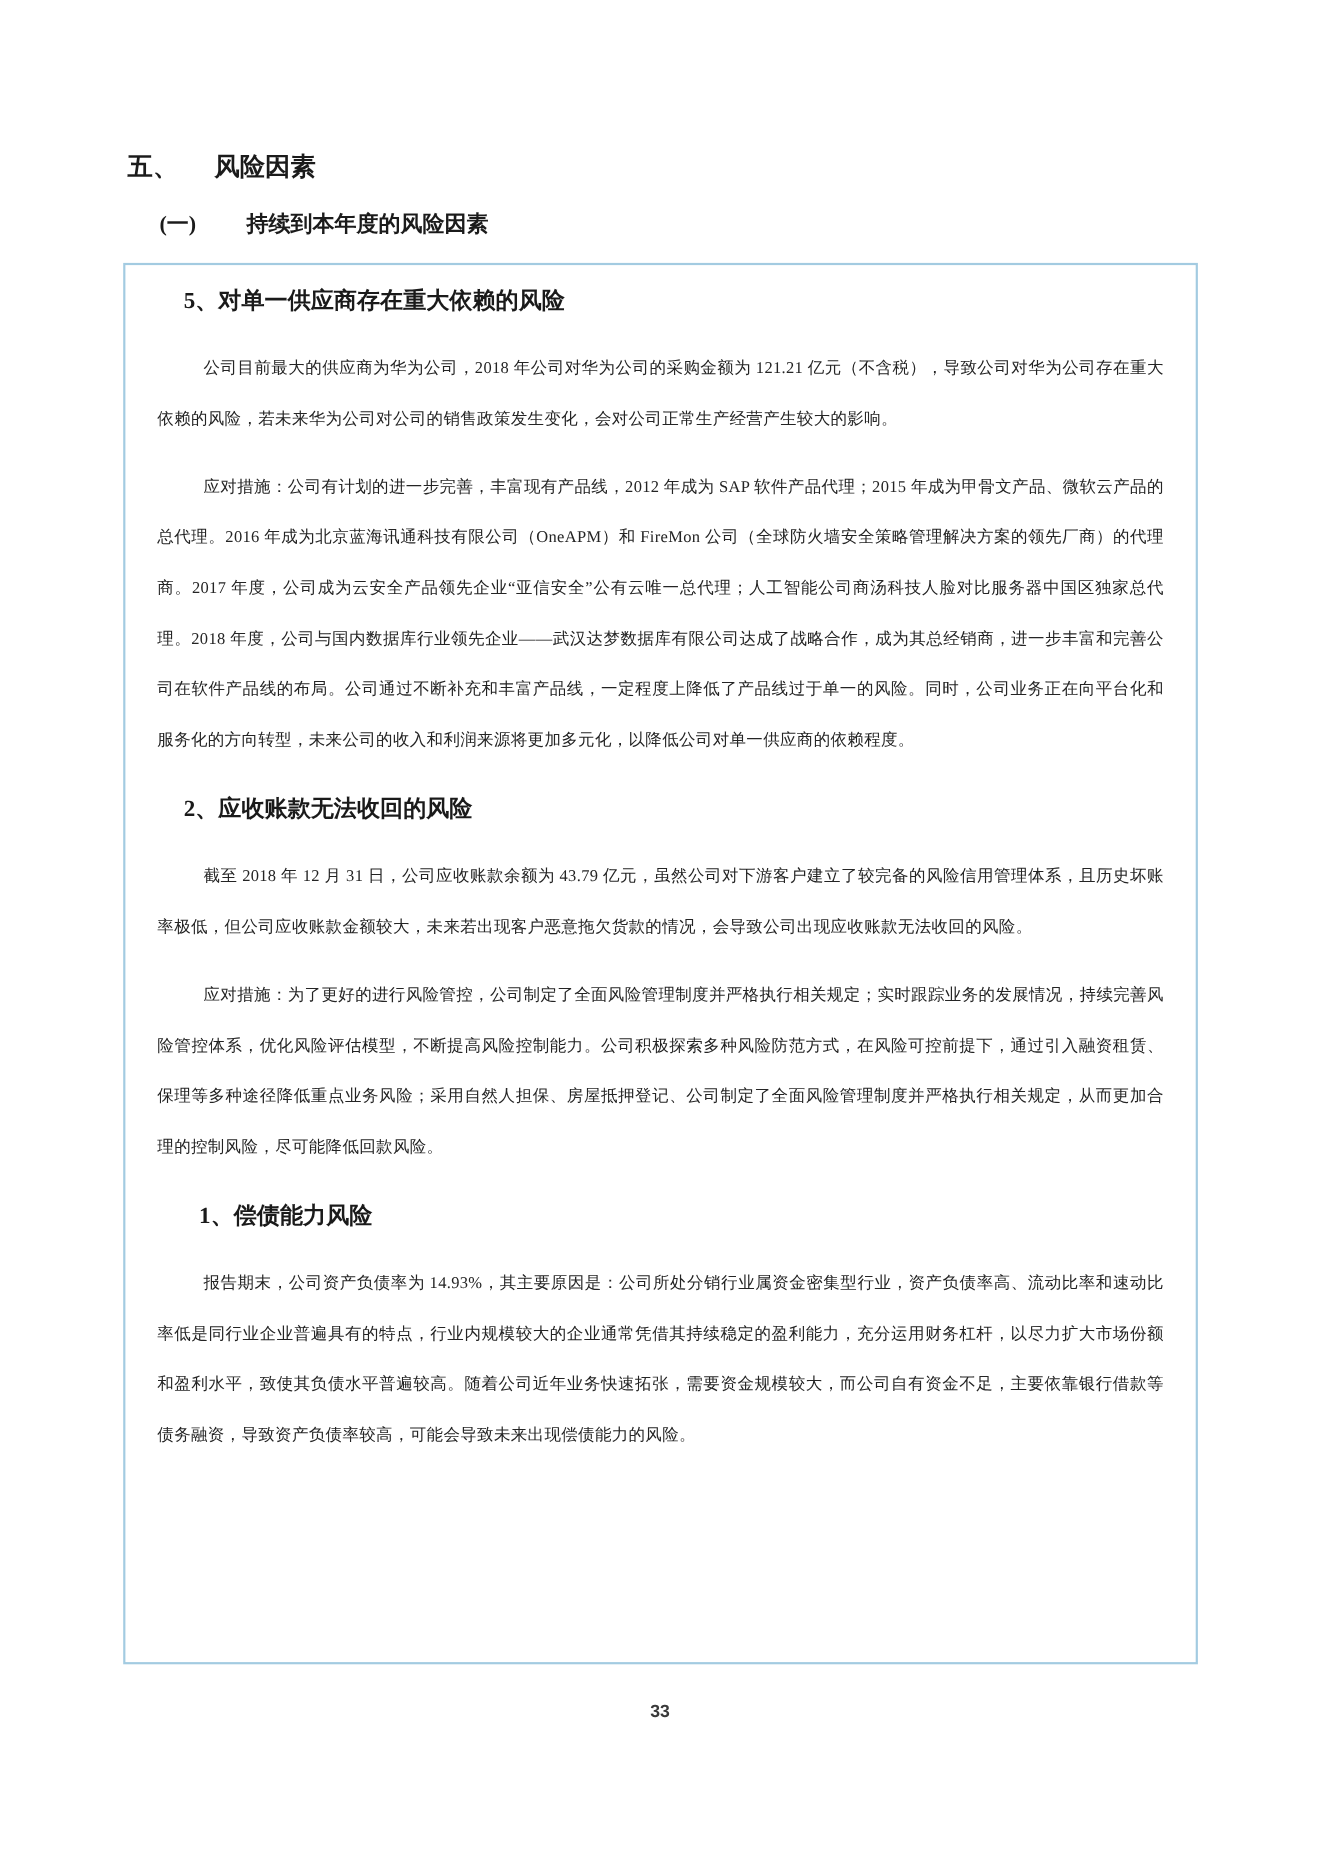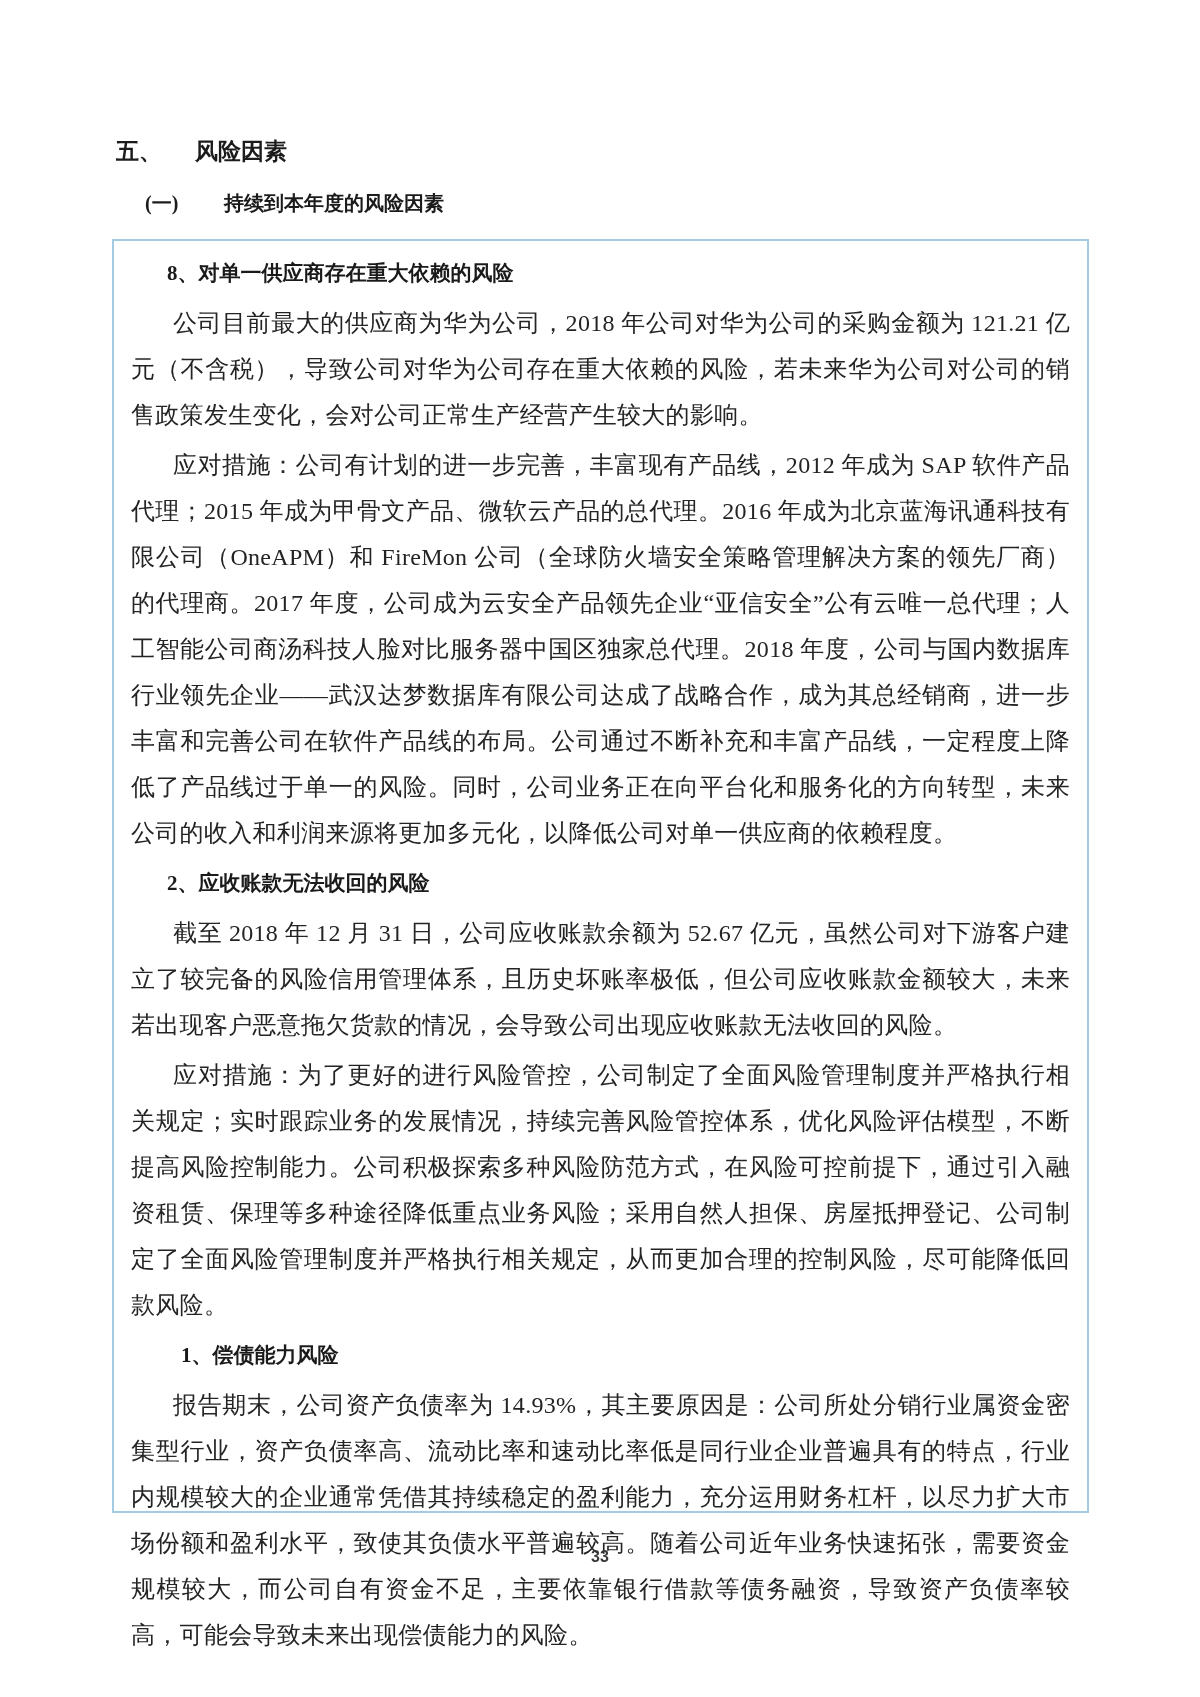--- a/index.html
+++ b/index.html
@@ -57,22 +57,22 @@
     font-size: 21px;
     font-weight: bold;
     line-height: 46px;
     padding-left: 40px;
     color: #1a1a1a;
   }
   .risk-section.s3 .risk-heading {
     padding-left: 54px;
   }
   .para {
-    margin: 4px;
-    font-size: 24px;
+    margin: 16px;
+    font-size: 15px;
     line-height: 46px;
     text-align: justify;
     text-indent: 42px;
     color: #242424;
     letter-spacing: 0.3px;
   }
   .page-number {
     position: absolute;
     top: 1548px;
     left: 0;
@@ -91,28 +91,28 @@
   <span class="num">五、</span><span class="title">风险因素</span>
 </div>
 
 <div class="h2">
   <span class="num">(一)</span><span class="title">持续到本年度的风险因素</span>
 </div>
 
 <div class="risk-box">
 
   <div class="risk-section s1">
-    <div class="risk-heading">8、对单一供应商存在重大依赖的风险</div>
+    <div class="risk-heading">5、对单一供应商存在重大依赖的风险</div>
     <p class="para">公司目前最大的供应商为华为公司，2018 年公司对华为公司的采购金额为 121.21 亿元（不含税），导致公司对华为公司存在重大依赖的风险，若未来华为公司对公司的销售政策发生变化，会对公司正常生产经营产生较大的影响。</p>
     <p class="para">应对措施：公司有计划的进一步完善，丰富现有产品线，2012 年成为 SAP 软件产品代理；2015 年成为甲骨文产品、微软云产品的总代理。2016 年成为北京蓝海讯通科技有限公司（OneAPM）和 FireMon 公司（全球防火墙安全策略管理解决方案的领先厂商）的代理商。2017 年度，公司成为云安全产品领先企业“亚信安全”公有云唯一总代理；人工智能公司商汤科技人脸对比服务器中国区独家总代理。2018 年度，公司与国内数据库行业领先企业——武汉达梦数据库有限公司达成了战略合作，成为其总经销商，进一步丰富和完善公司在软件产品线的布局。公司通过不断补充和丰富产品线，一定程度上降低了产品线过于单一的风险。同时，公司业务正在向平台化和服务化的方向转型，未来公司的收入和利润来源将更加多元化，以降低公司对单一供应商的依赖程度。</p>
   </div>
 
   <div class="risk-section s2">
     <div class="risk-heading">2、应收账款无法收回的风险</div>
-    <p class="para">截至 2018 年 12 月 31 日，公司应收账款余额为 52.67 亿元，虽然公司对下游客户建立了较完备的风险信用管理体系，且历史坏账率极低，但公司应收账款金额较大，未来若出现客户恶意拖欠货款的情况，会导致公司出现应收账款无法收回的风险。</p>
+    <p class="para">截至 2018 年 12 月 31 日，公司应收账款余额为 43.79 亿元，虽然公司对下游客户建立了较完备的风险信用管理体系，且历史坏账率极低，但公司应收账款金额较大，未来若出现客户恶意拖欠货款的情况，会导致公司出现应收账款无法收回的风险。</p>
     <p class="para">应对措施：为了更好的进行风险管控，公司制定了全面风险管理制度并严格执行相关规定；实时跟踪业务的发展情况，持续完善风险管控体系，优化风险评估模型，不断提高风险控制能力。公司积极探索多种风险防范方式，在风险可控前提下，通过引入融资租赁、保理等多种途径降低重点业务风险；采用自然人担保、房屋抵押登记、公司制定了全面风险管理制度并严格执行相关规定，从而更加合理的控制风险，尽可能降低回款风险。</p>
   </div>
 
   <div class="risk-section s3">
     <div class="risk-heading">1、偿债能力风险</div>
     <p class="para">报告期末，公司资产负债率为 14.93%，其主要原因是：公司所处分销行业属资金密集型行业，资产负债率高、流动比率和速动比率低是同行业企业普遍具有的特点，行业内规模较大的企业通常凭借其持续稳定的盈利能力，充分运用财务杠杆，以尽力扩大市场份额和盈利水平，致使其负债水平普遍较高。随着公司近年业务快速拓张，需要资金规模较大，而公司自有资金不足，主要依靠银行借款等债务融资，导致资产负债率较高，可能会导致未来出现偿债能力的风险。</p>
   </div>
 
 </div>
 

